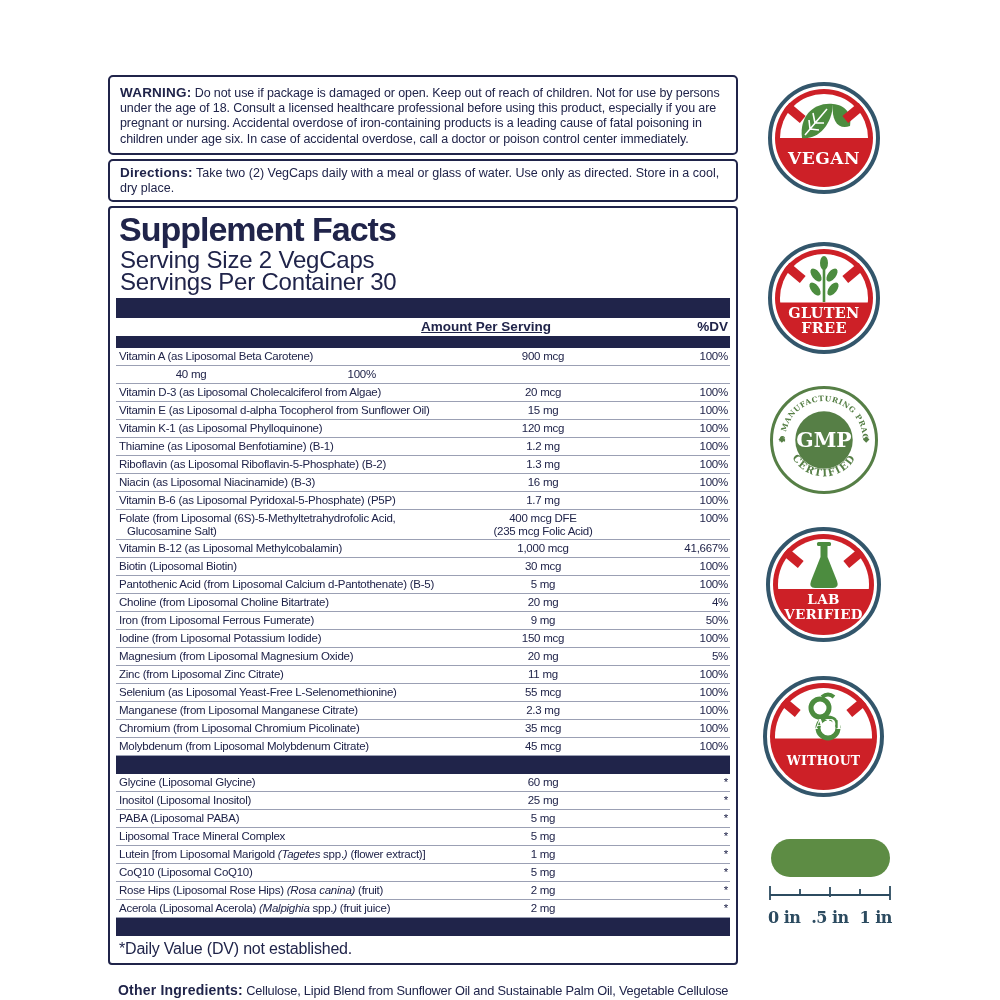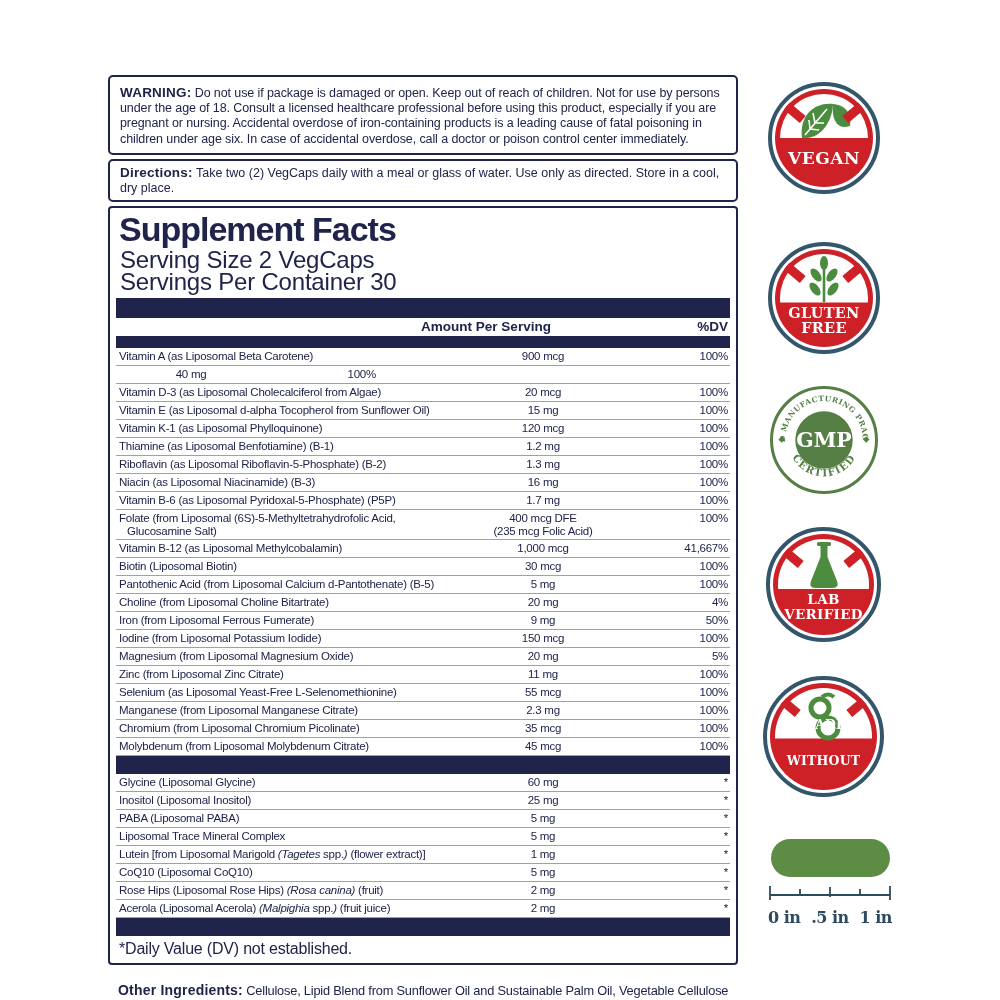--- a/index.html
+++ b/index.html
@@ -12,21 +12,21 @@
   .directions-box{margin-top:4px;padding:4px 10px;font-size:12.5px;line-height:15px;}
   .b-label{font-weight:bold;font-size:13.5px;letter-spacing:0.2px;}
   .facts-box{margin-top:4px;border-radius:4px;padding:2px 6px 4px 6px;}
   .sf-title{font-size:34px;font-weight:bold;letter-spacing:-1px;line-height:37px;margin:1px 0 1px 3px;}
   .sf-serving{font-size:24px;line-height:22px;margin-left:4px;letter-spacing:-0.2px;}
   .bar{background:#20244a;width:100%;}
   .bar-thick{height:20px;margin-top:5px;}
   .bar-mid{height:12px;}
   .bar-sep{height:18px;}
   .sf-header{position:relative;height:18px;font-weight:bold;font-size:13.5px;line-height:18px;}
-  .h-amt{position:absolute;left:220px;width:300px;text-align:center;}
+  .h-amt{position:absolute;left:220px;width:300px;text-align:center;text-decoration:underline;}
   .h-dv{position:absolute;right:2px;}
   .t-row{display:flex;align-items:center;height:17px;border-bottom:1px solid #9ba0b4;
          font-size:11.5px;letter-spacing:-0.25px;line-height:13px;}
   .t-row.tall{height:30px;align-items:flex-start;padding-top:2px;box-sizing:border-box;}
   .c-name{flex:1;white-space:nowrap;overflow:visible;padding-left:3px;}
   .c-amt{width:150px;text-align:center;}
   .c-dv{width:110px;text-align:right;padding-right:2px;}
   .sp2{display:inline-block;width:8px;}
   .sf-footnote{font-size:16px;padding:4px 0 1px 3px;letter-spacing:-0.2px;}
   .other-ing{margin-top:18px;padding:0 8px 0 10px;font-size:12.8px;line-height:15.2px;letter-spacing:-0.2px;}

